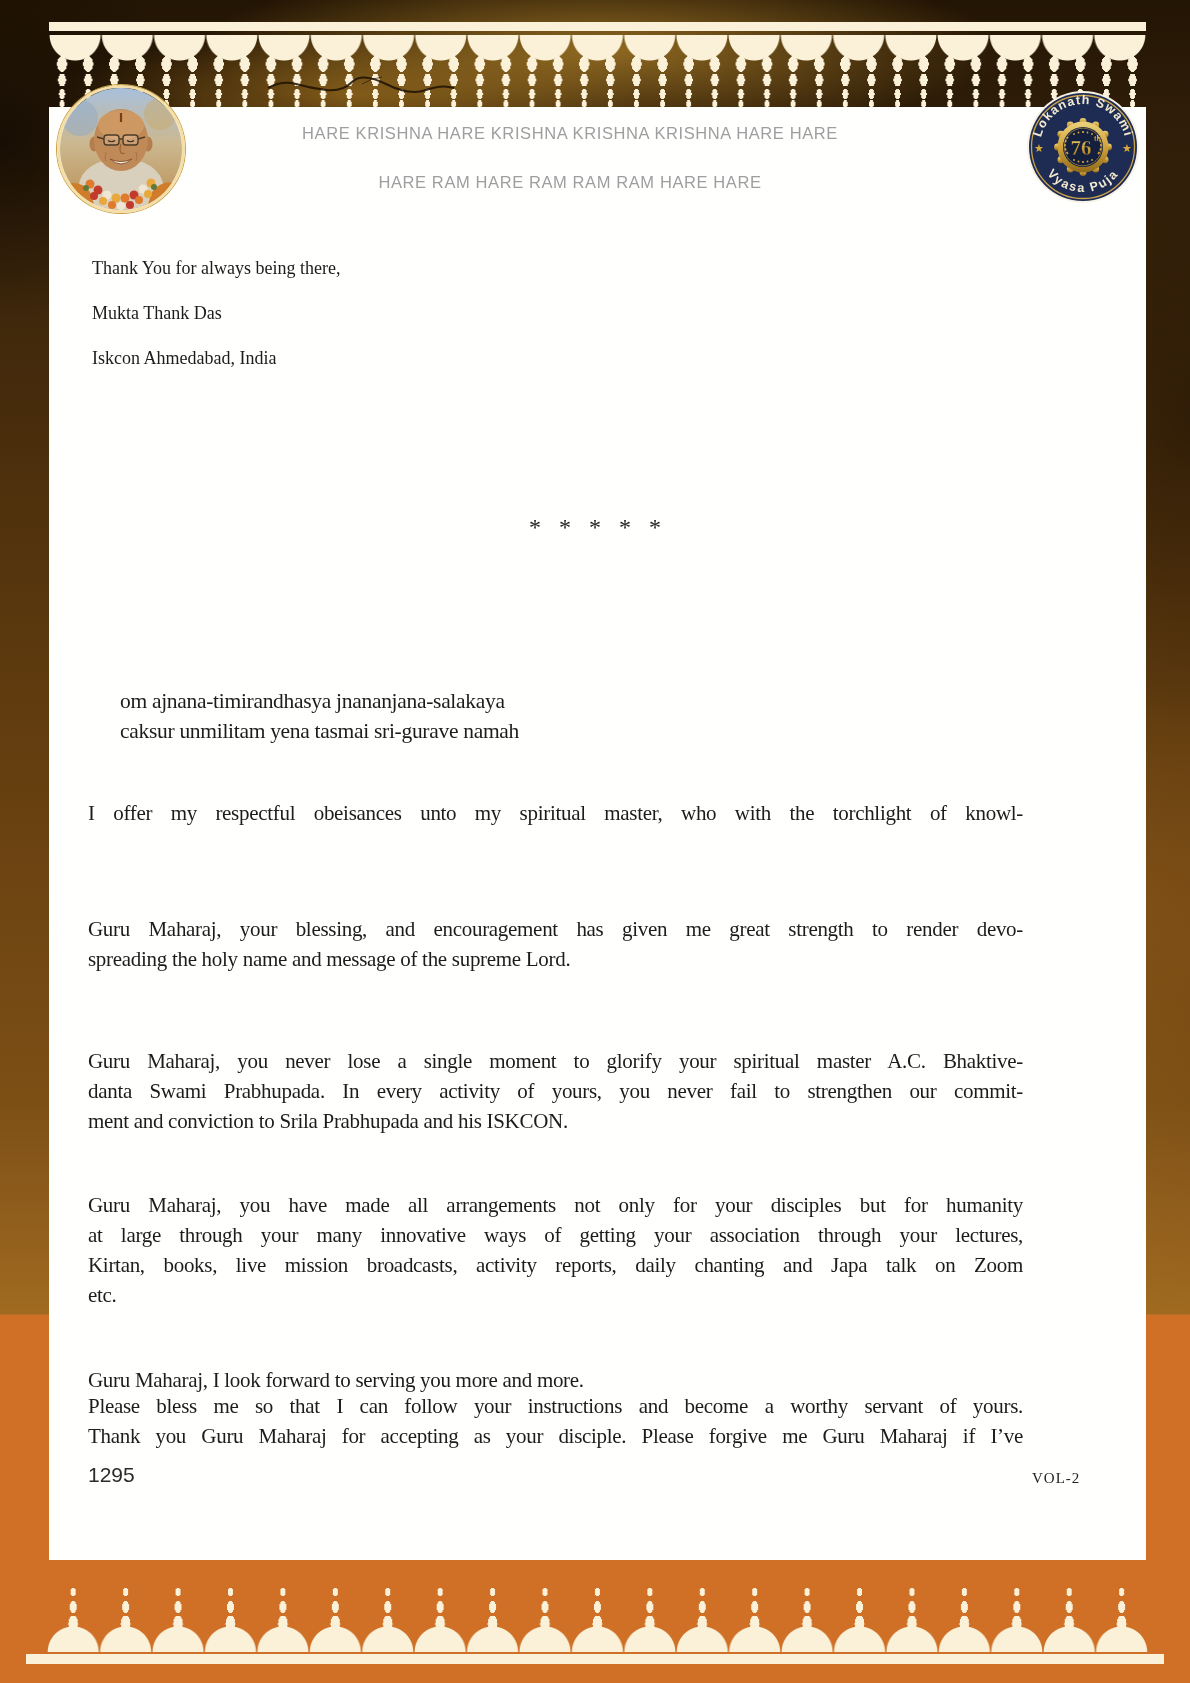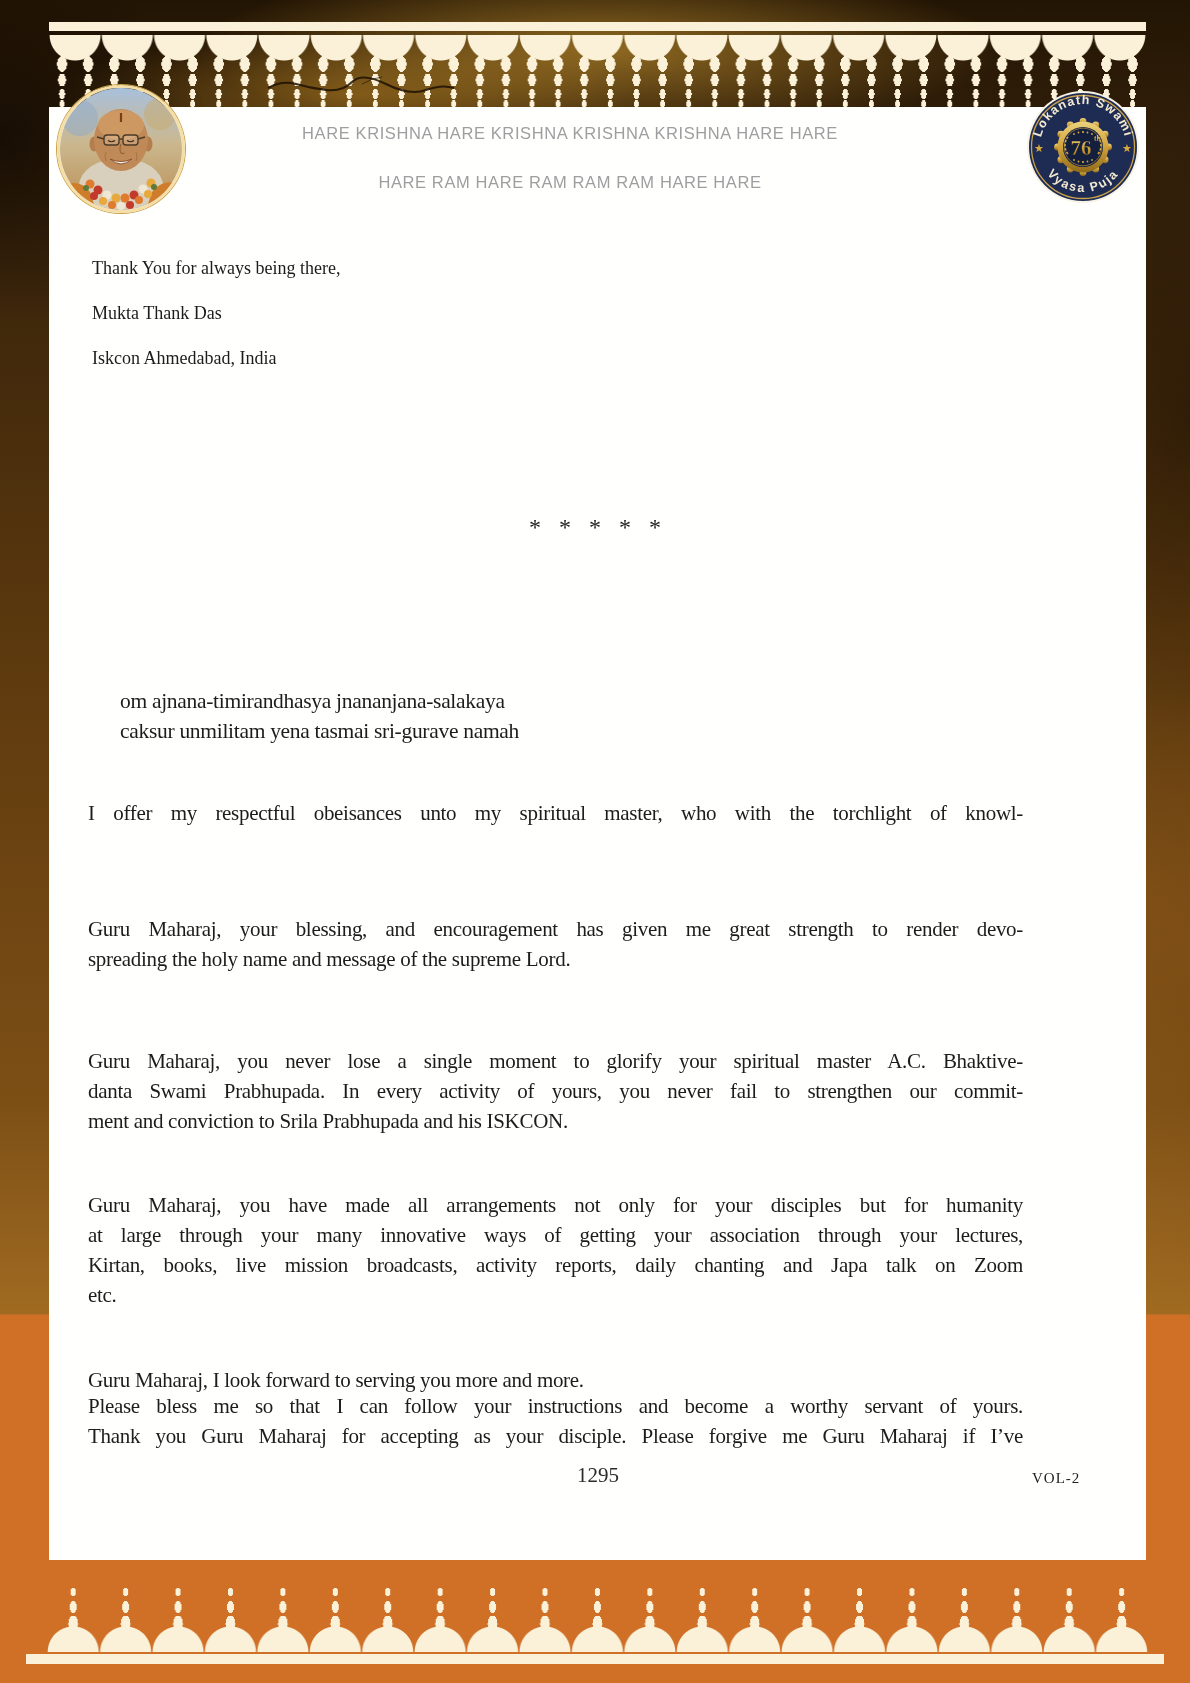--- a/index.html
+++ b/index.html
@@ -66,22 +66,22 @@
   
   .body-text{color:#1c1c1c;}
   .sig{left:92px;top:246px;font-size:18px;line-height:45px;}
   .stars{left:88px;top:514px;width:1020px;text-align:center;font-size:24px;letter-spacing:6px;}
   .verse{left:88px;top:686px;font-size:21.5px;line-height:30px;letter-spacing:-.3px;margin-left:32px;}
   .para{left:88px;width:935px;font-size:21px;line-height:30px;letter-spacing:-.3px;}
   .para .line{display:block;}
   .para .line.j{text-align:justify;text-align-last:justify;}
   .p1{top:798px;} .p2{top:914px;} .p3{top:1046px;}
   .p4{top:1190px;} .p5{top:1349px;margin-top:16px;} .p6{top:1391px;}
-  .pagenum{left:88px;top:1463px;width:1020px;text-align:center;font-size:21px;color:#2b2b2b;
-    font-family:Liberation Serif, serif;}
+  .pagenum{left:88px;top:1463px;width:1020px;font-size:21px;color:#2b2b2b;
+    font-family:Liberation Sans, sans-serif;}
   .vol{left:1032px;top:1470px;font-size:15px;letter-spacing:1px;color:#222;}
 </style>
 </head>
 <body>
 
 <div class="canvas">
 
   <div class="abs backdrop"></div>
 
   <div class="abs stripe-top"></div>

